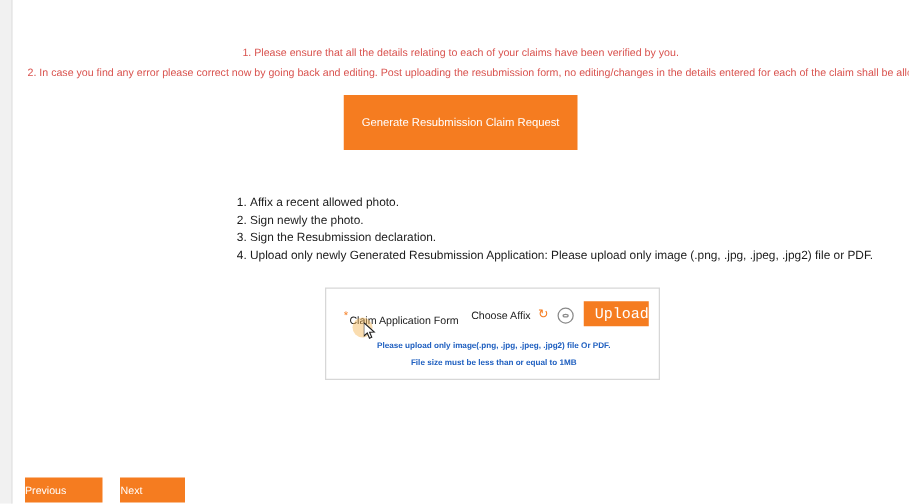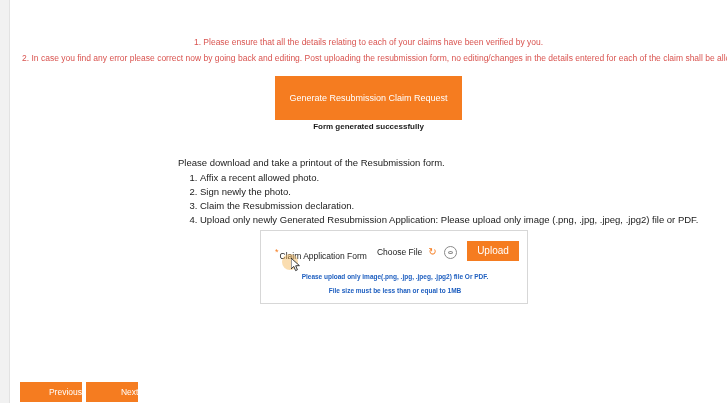--- a/index.html
+++ b/index.html
@@ -173,26 +173,26 @@
     border-radius: 50%;
     box-sizing: border-box;
   }
   .upload-btn {
     position: absolute;
     right: 10px;
     top: 0;
     background: #f57c20;
     color: #ffffff;
     border: none;
-    font-size: 10px;
-    font-family: Liberation Sans, sans-serif;
+    font-size: 12px;
+    font-family: Liberation Mono, monospace;
     width: 52px;
     height: 20px;
     line-height: 20px;
-    text-align: center;
+    text-align: right;
     cursor: pointer;
     padding: 0;
   }
   .hint-1 {
     position: absolute;
     left: 0;
     top: 42px;
     width: 268px;
     text-align: center;
     font-size: 6.5px;
@@ -239,64 +239,62 @@
     height: 20px;
   }
   .nav-btn {
     background: #f57c20;
     color: #ffffff;
     border: none;
     font-size: 8.5px;
     font-family: "Liberation Sans", sans-serif;
     height: 20px;
     line-height: 20px;
-    text-align: right;
+    text-align: left;
     cursor: pointer;
     padding: 0;
     display: inline-block;
     vertical-align: top;
   }
   .nav-prev { width: 62px; }
-  .nav-next { width: 52px; }
+  .nav-next { width: 52px; margin-left: 10px; }
 </style>
 </head>
 <body>
 
 <div class="page">
 
   <div class="left-gutter"></div>
 
   <div class="content">
 
     <div class="notes">
       <div class="note-1">1. Please ensure that all the details relating to each of your claims have been verified by you.</div>
       <div class="note-2">2. In case you find any error please correct now by going back and editing.  Post uploading the resubmission form, no editing/changes in the details entered for each of the claim shall be allowed by t</div>
     </div>
 
     <div class="generate-wrap">
       <button class="generate-btn">Generate Resubmission Claim Request Form</button>
     </div>
 
-    <div class="form-status">Form generated successfully</div>
 
     <div class="instructions">
-      <p class="lead">Please download and take a printout of the Resubmission form.</p>
       <ol>
         <li>Affix a recent allowed photo.</li>
         <li>Sign newly the photo.</li>
-        <li>Claim the Resubmission declaration.</li>
+        <li>Sign the Resubmission declaration.</li>
         <li>Upload only newly Generated Resubmission Application: Please upload only image (.png, .jpg, .jpeg, .jpg2) file or PDF.</li>
       </ol>
     </div>
 
     <div class="upload-panel">
       <div class="upload-row">
         <span class="req-star">*</span>
         <span class="field-label">Claim Application Form</span>
-        <span class="choose-file">Choose File</span>
+        <span class="choose-file">Choose Affix</span>
         <span class="reset-icon">↻</span>
         <span class="view-icon"></span>
         <button class="upload-btn">Upload</button>
       </div>
       <div class="hint-1">Please upload only image(.png, .jpg, .jpeg, .jpg2) file Or PDF.</div>
       <div class="hint-2">File size must be less than or equal to 1MB</div>
     </div>
 
     <div class="cursor-highlight"></div>
     <div class="cursor-arrow">

